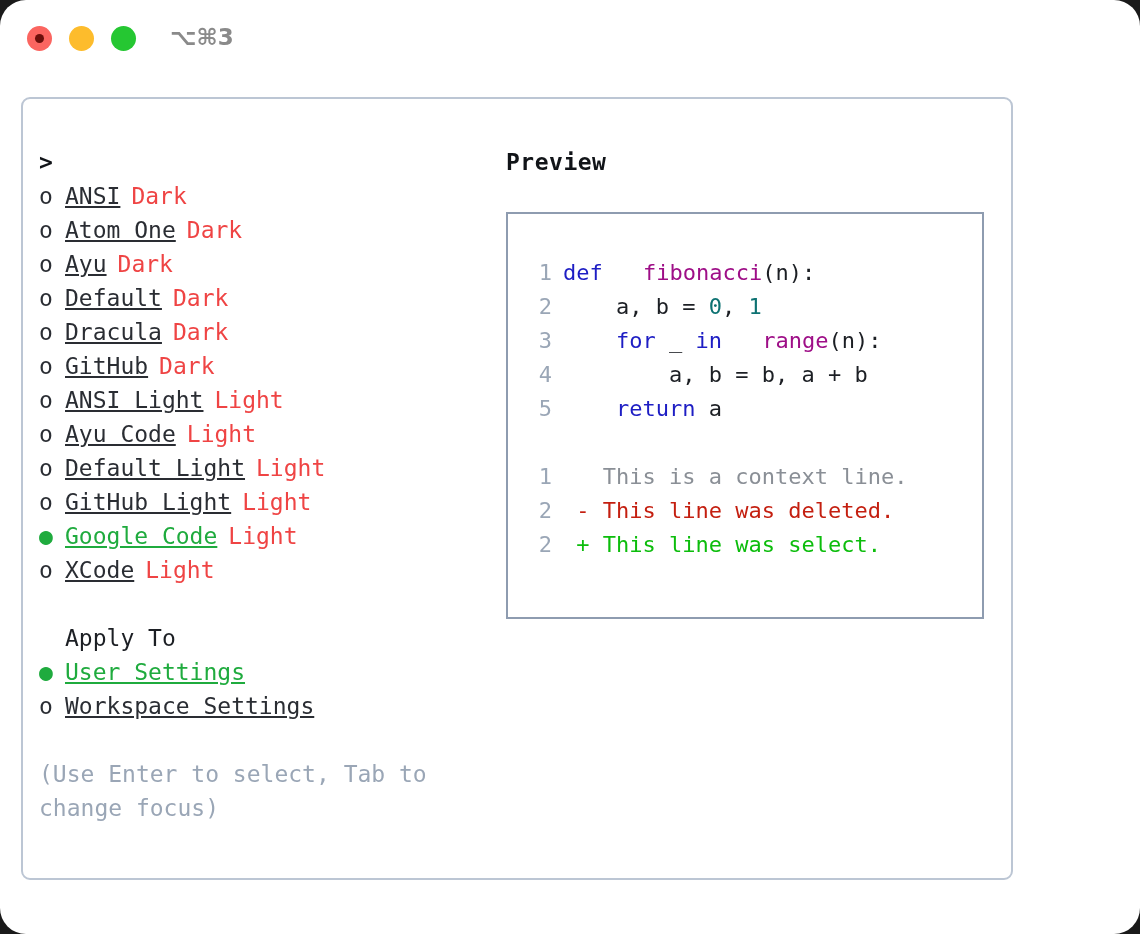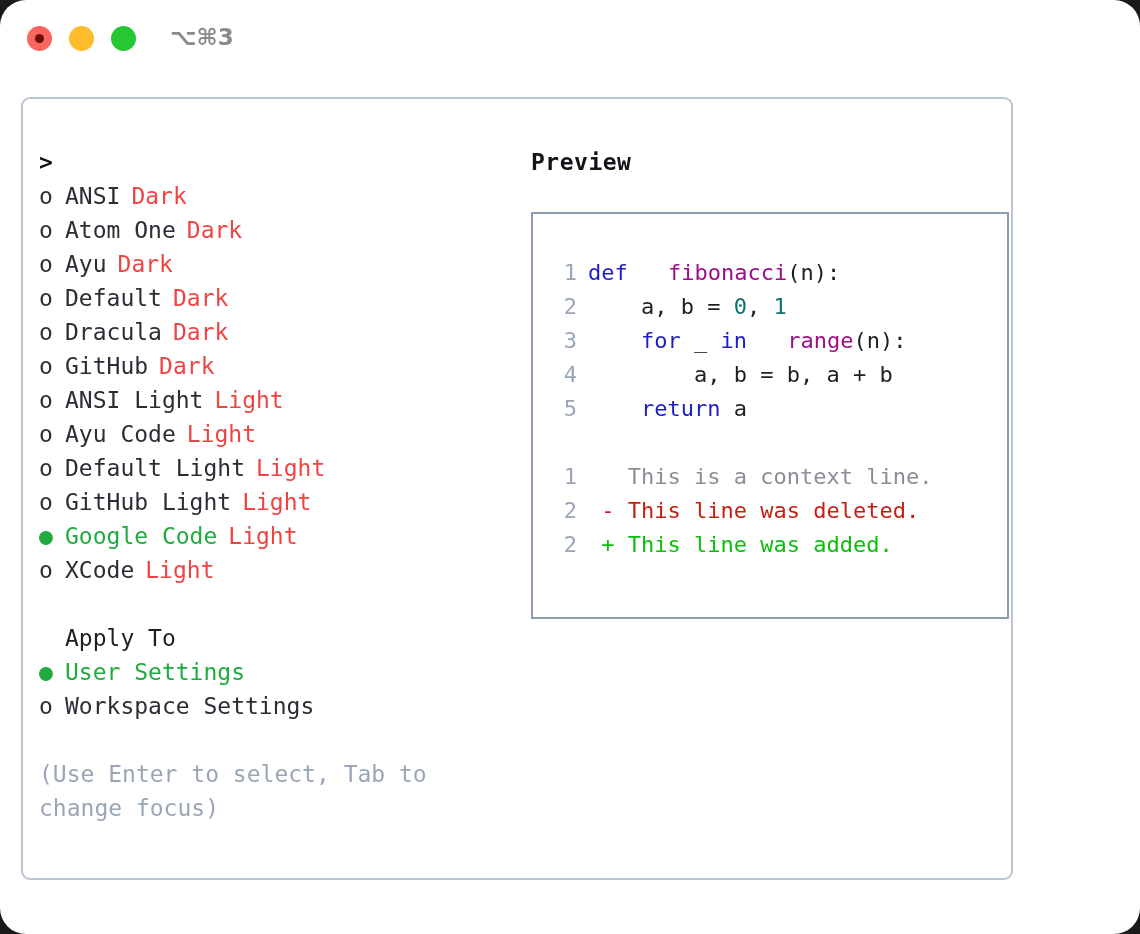--- a/index.html
+++ b/index.html
@@ -123,20 +123,21 @@
   .marker.blank { color: transparent; }
 
   .title-row {
     font-weight: bold;
     color: #111418;
     letter-spacing: 0.5px;
   }
 
   .label {
     color: #2a2d33;
+    text-decoration: underline;
   }
   .label.sel {
     color: #1fab3e;
   }
   .variant {
     color: #ef4444;
     margin-left: 11px;
   }
 
   .group-head {
@@ -149,21 +150,21 @@
     margin-top: 30px;
     font-size: 23px;
     color: #9aa6b6;
     line-height: 34px;
     width: 420px;
   }
 
   
   .right-col {
     position: absolute;
-    left: 479px;
+    left: 454px;
     top: 50px;
     width: 490px;
     padding-left: 29px;
   }
   .preview-head {
     font-size: 23px;
     font-weight: bold;
     color: #111418;
     letter-spacing: 0.5px;
   }
@@ -318,20 +319,20 @@
               <div class="code-line"><span class="lineno">1</span><span class="code-text"><span class="tok-kw">def </span><span class="tok-fn">fibonacci</span><span class="tok-punc">(n):</span></span></div>
               <div class="code-line"><span class="lineno">2</span><span class="code-text"><span class="tok-id">    a, b = </span><span class="tok-num">0</span><span class="tok-punc">, </span><span class="tok-num">1</span></span></div>
               <div class="code-line"><span class="lineno">3</span><span class="code-text"><span class="tok-id">    </span><span class="tok-kw">for</span><span class="tok-id"> _ </span><span class="tok-kw">in</span><span class="tok-id"> </span><span class="tok-fn">range</span><span class="tok-punc">(n):</span></span></div>
               <div class="code-line"><span class="lineno">4</span><span class="code-text"><span class="tok-id">        a, b = b, a + b</span></span></div>
               <div class="code-line"><span class="lineno">5</span><span class="code-text"><span class="tok-id">    </span><span class="tok-kw">return</span><span class="tok-id"> a</span></span></div>
             </div>
           <div class="diff-gap"></div>
           <div id="diff-block">
               <div class="code-line"><span class="lineno">1</span><span class="code-text diff-ctx">   This is a context line.</span></div>
               <div class="code-line"><span class="lineno">2</span><span class="code-text diff-del"> - This line was deleted.</span></div>
-              <div class="code-line"><span class="lineno">2</span><span class="code-text diff-add"> + This line was added.</span></div>
+              <div class="code-line"><span class="lineno">2</span><span class="code-text diff-add"> + This line was select.</span></div>
             </div>
         </div>
       </div>
 
     </div>
   </div>
 </div>
 
 </body></html>

